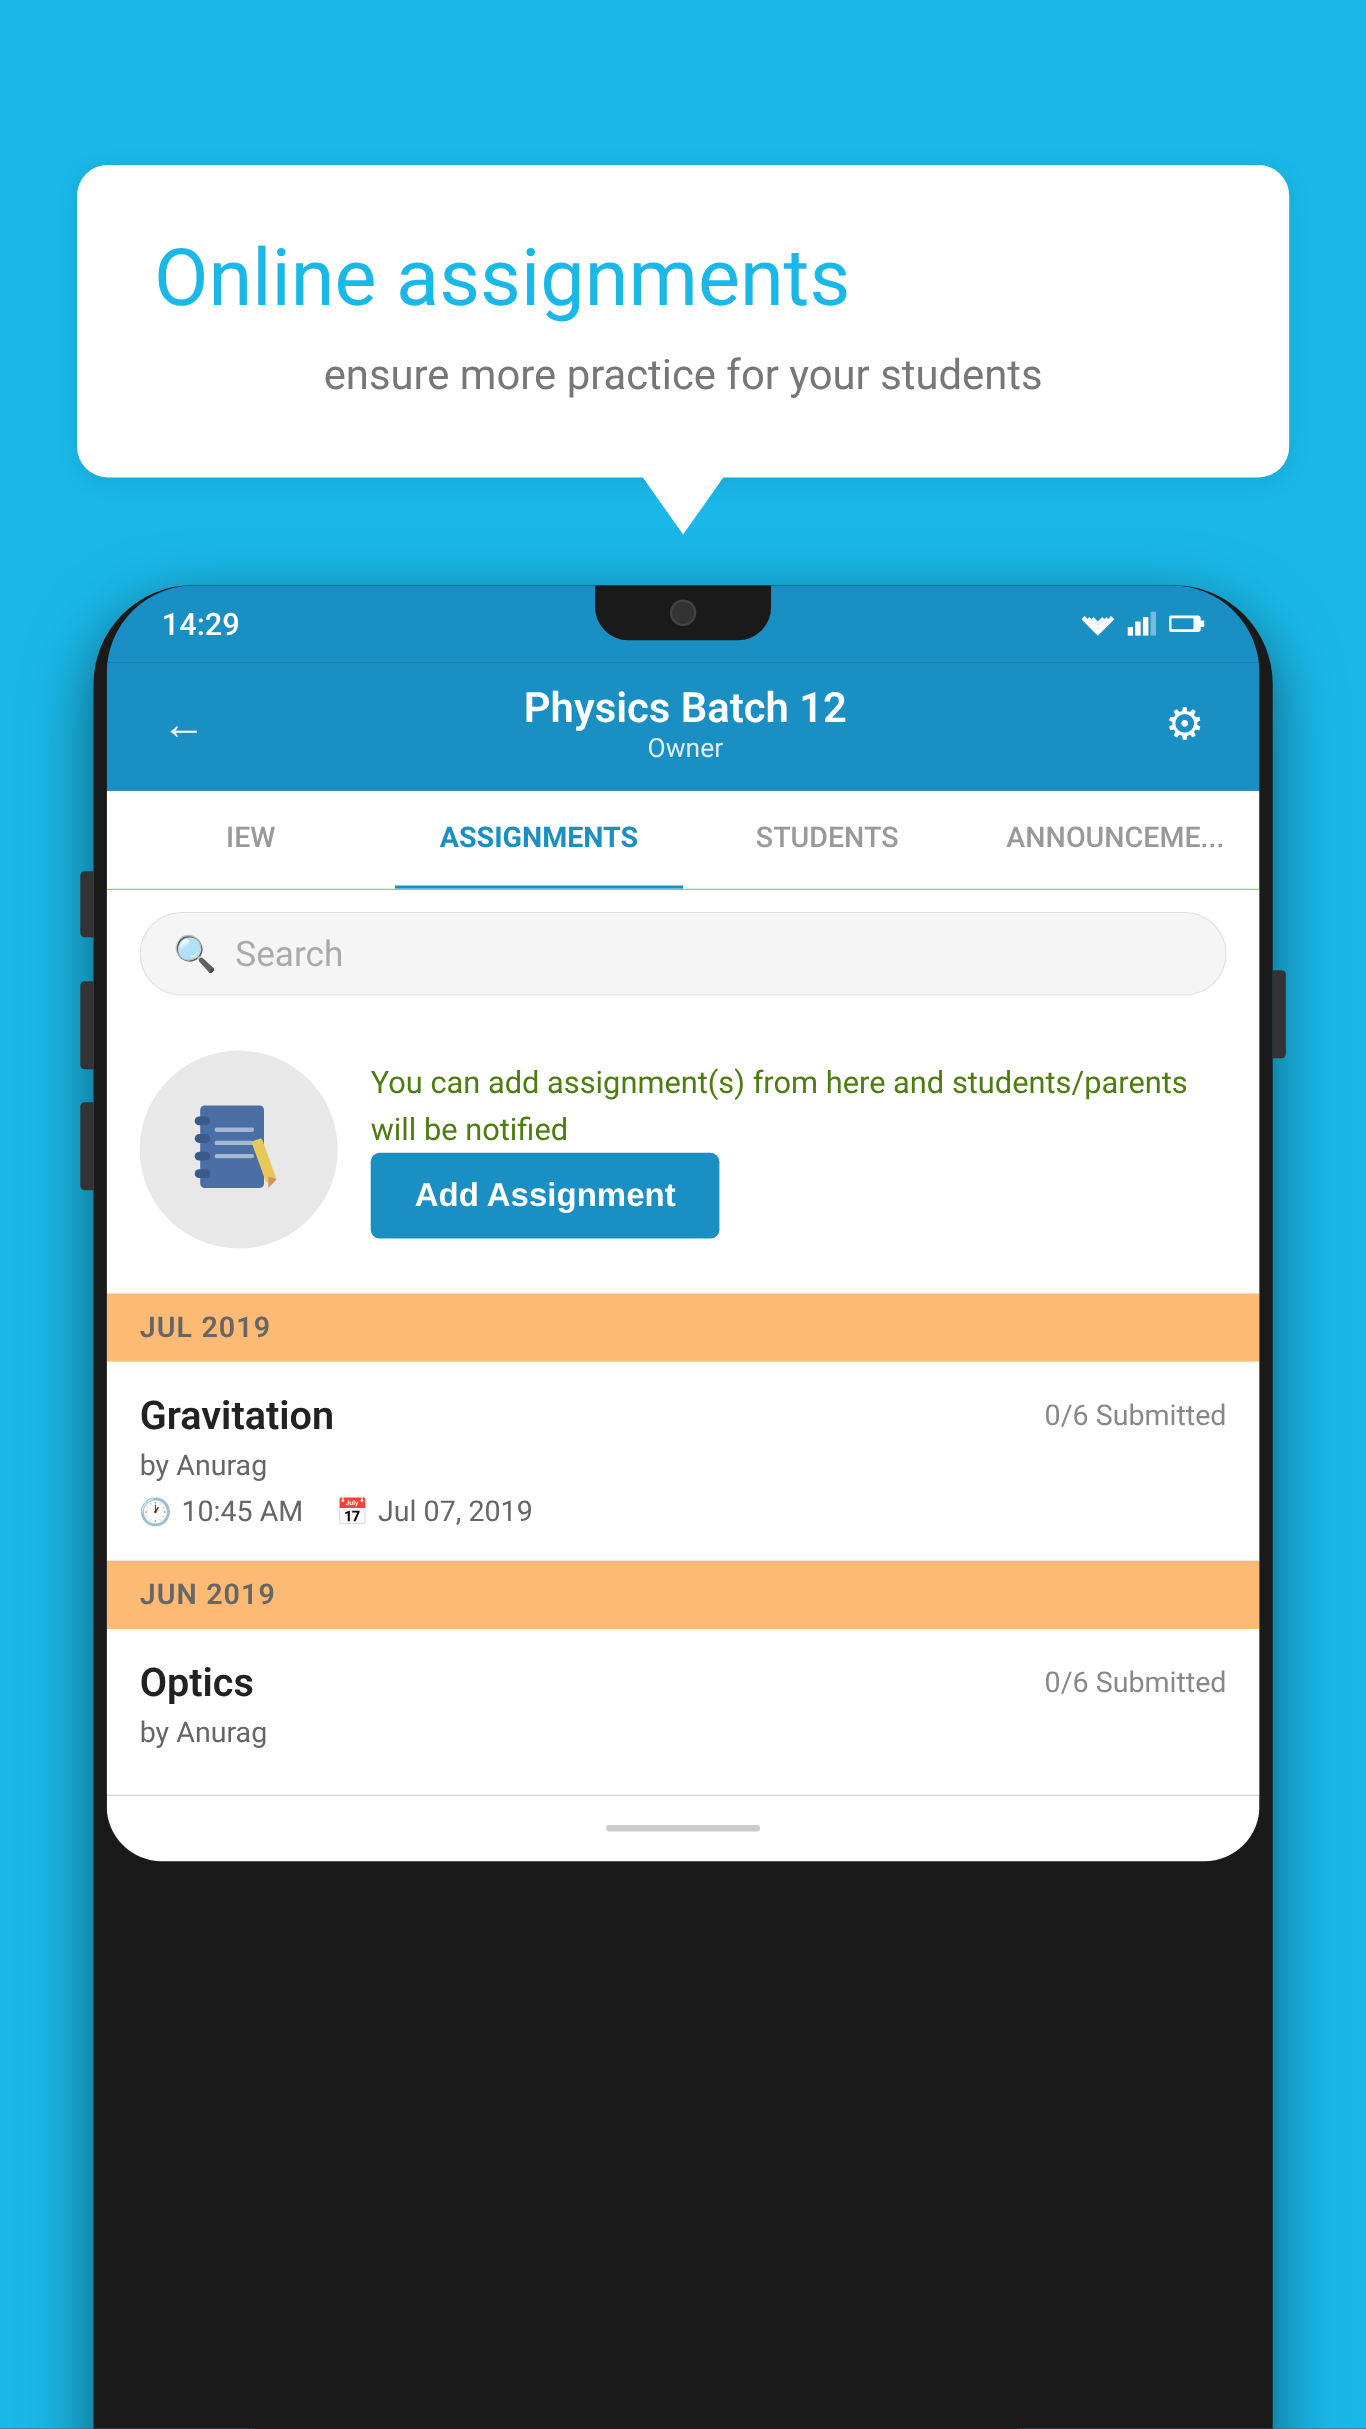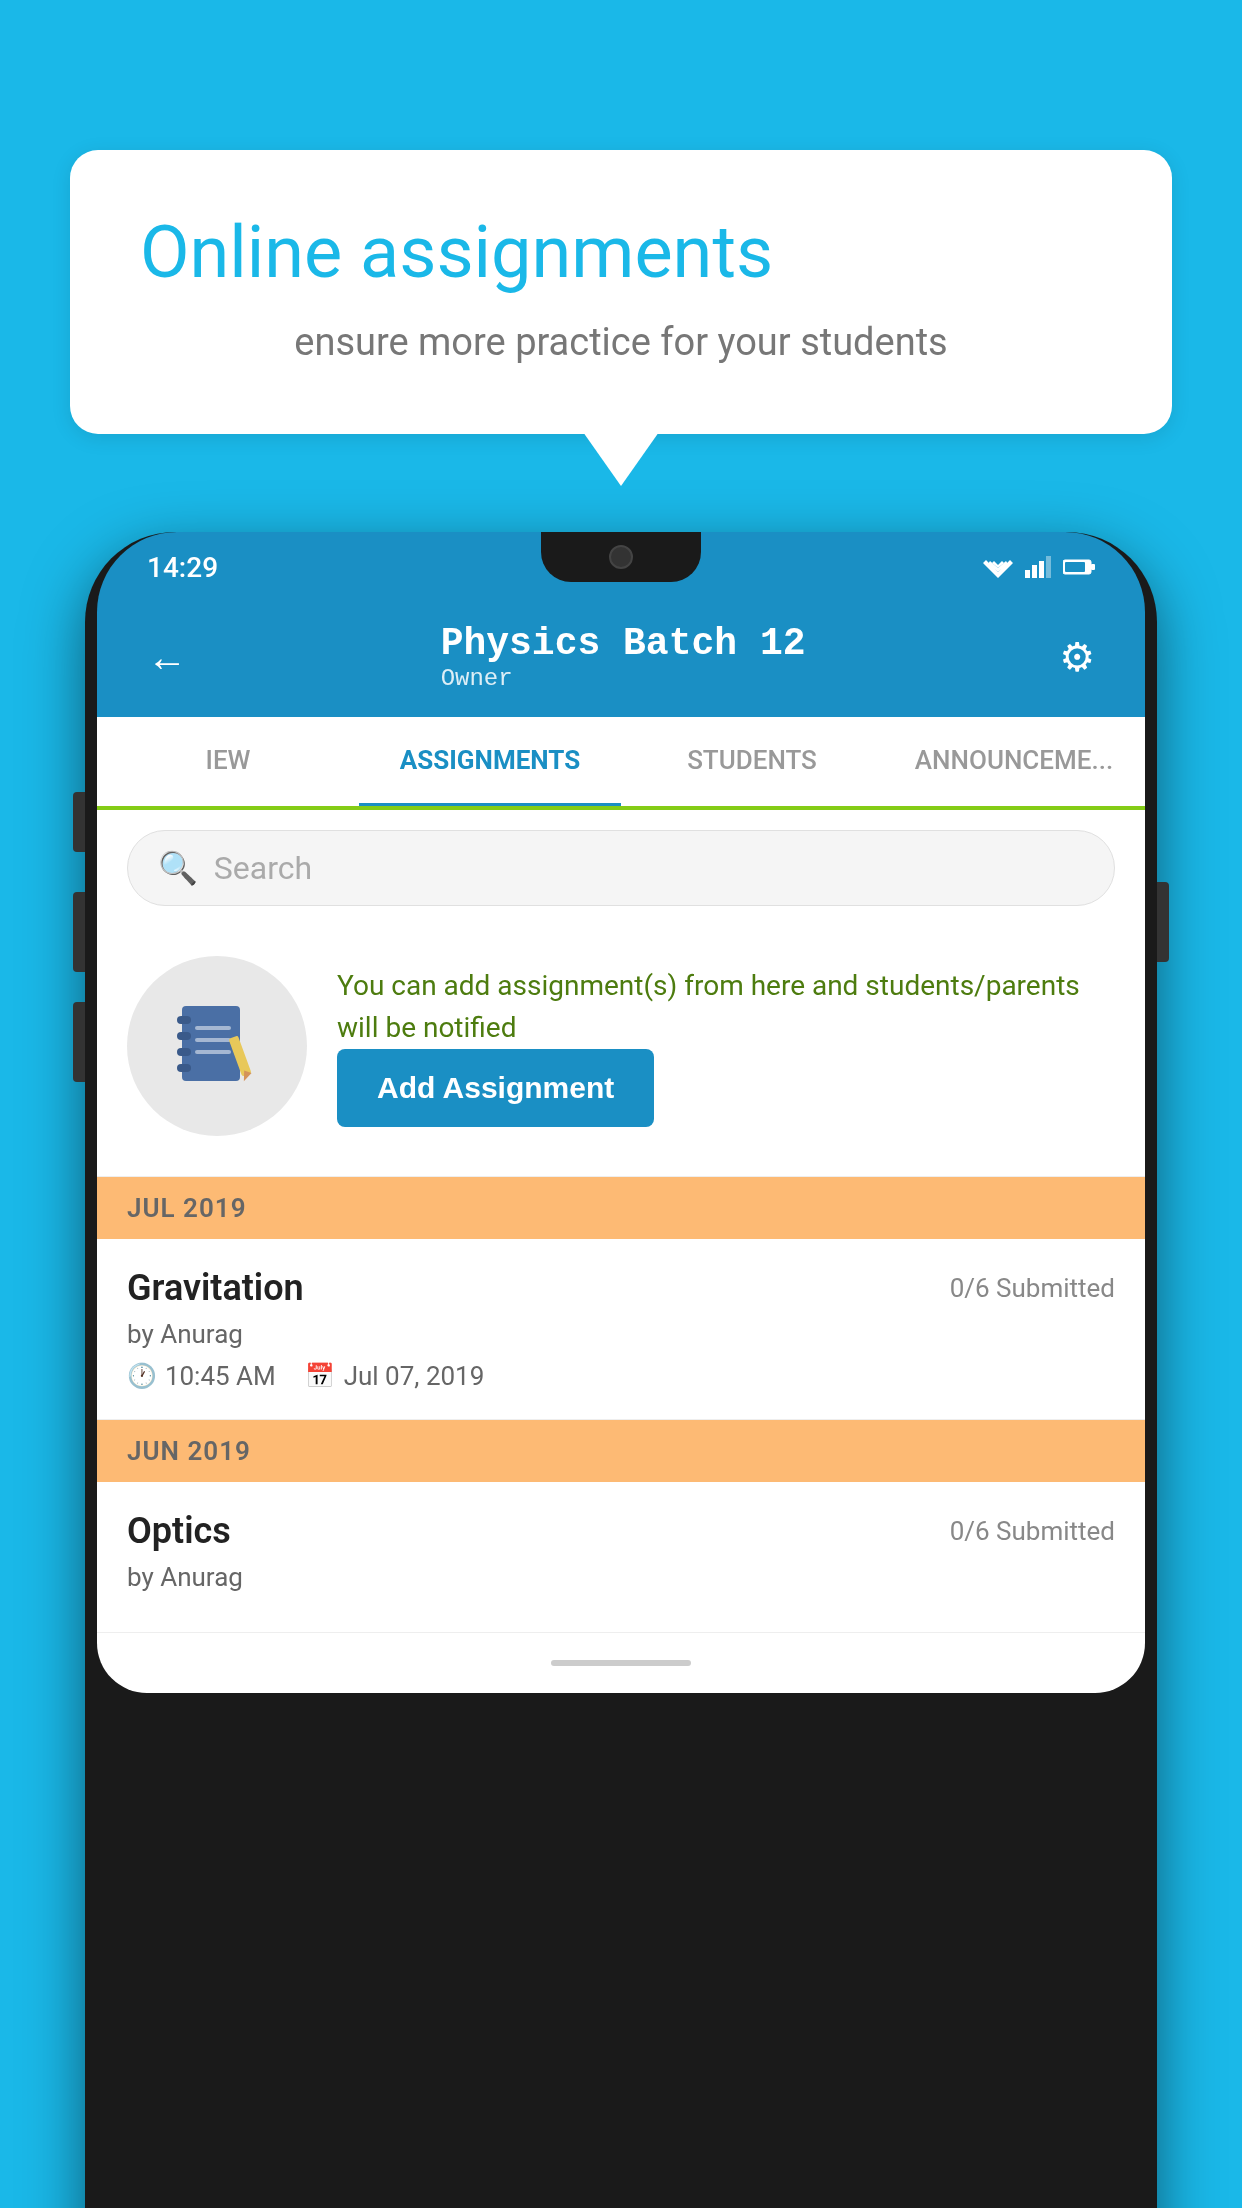--- a/index.html
+++ b/index.html
@@ -137,22 +137,21 @@
       align-items: center;
       justify-content: space-between;
     }
 
     .header-back {
       color: white;
       font-size: 40px;
     }
 
     .header-title-area {
-      text-align: left;
-      font-family: Liberation Mono, monospace;
+      text-align: center;
     }
 
     .header-title {
       color: white;
       font-size: 38px;
       font-weight: 600;
     }
 
     .header-subtitle {
       color: rgba(255,255,255,0.85);
@@ -161,21 +160,21 @@
 
     .header-gear {
       color: white;
       font-size: 40px;
     }
 
     
     .tabs-bar {
       background: white;
       display: flex;
-      border-bottom: 4px solid #84cc16;
+      border-bottom: 1px solid #84cc16;
       overflow: hidden;
     }
 
     .tab-item {
       flex: 1;
       text-align: center;
       padding: 28px 10px;
       font-size: 26px;
       font-weight: 500;
       color: #999;

